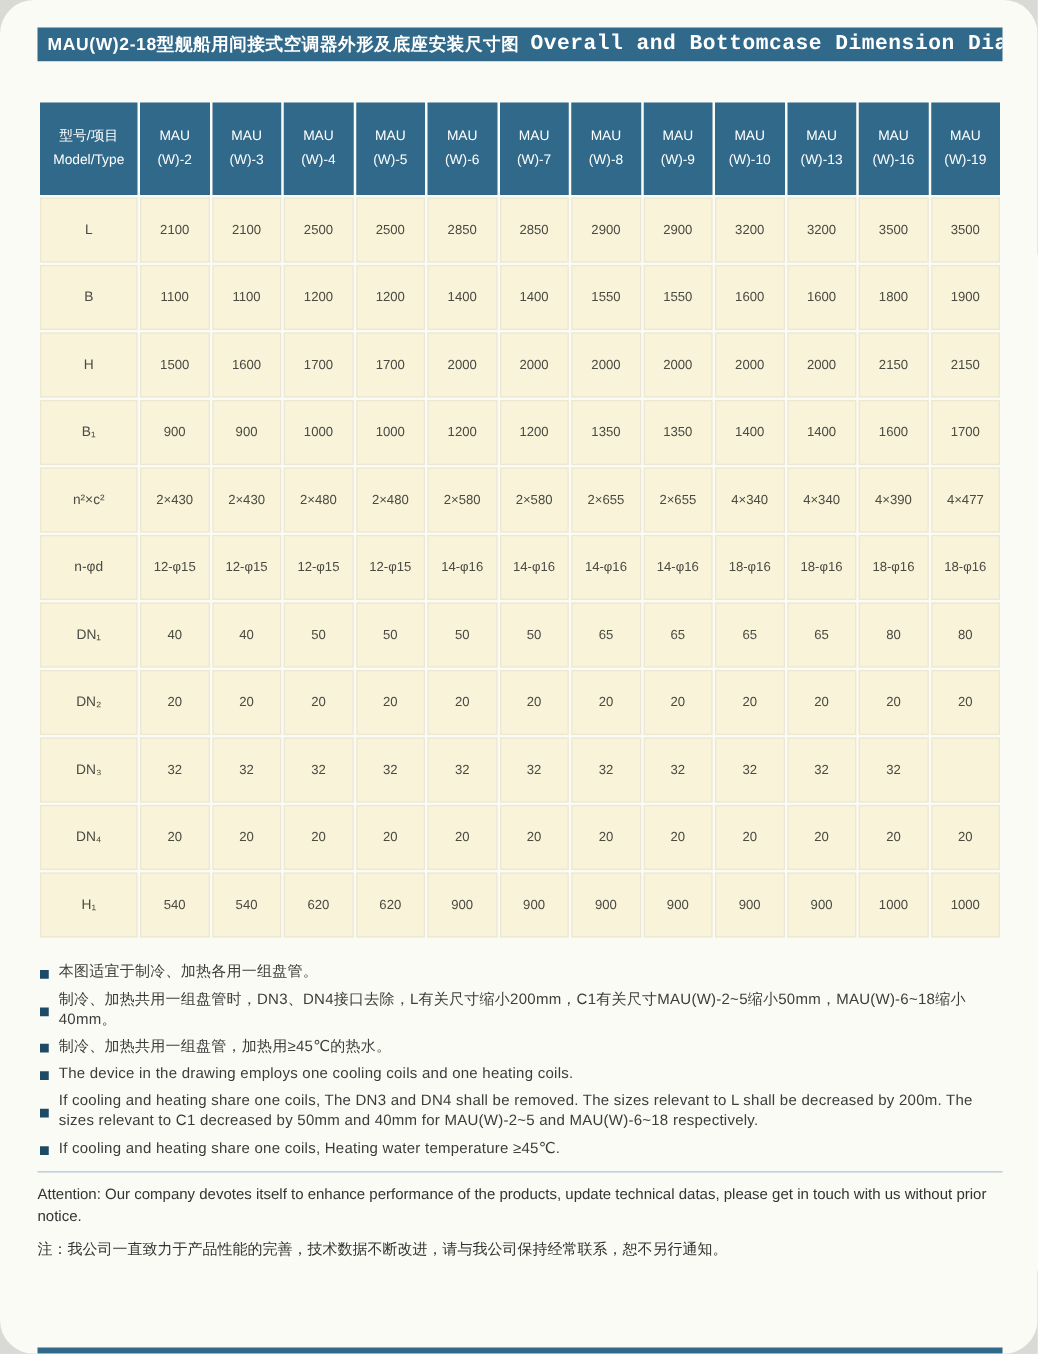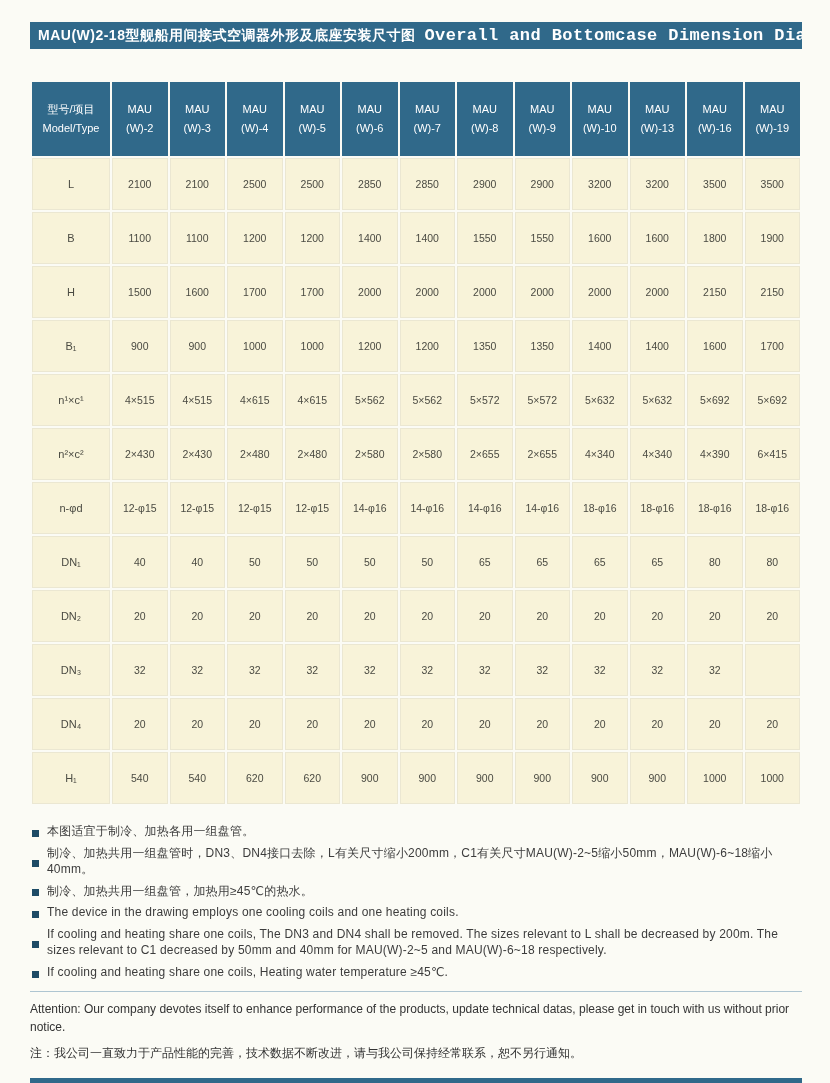--- a/index.html
+++ b/index.html
@@ -2,21 +2,21 @@
 <html><head>
 <meta charset="utf-8">
 <style>
   * { margin: 0; padding: 0; box-sizing: border-box; }
   html, body { background: #d9d9d6; }
   .page {
     width: 830px; height: 1083px; margin: 0 auto;
     background: #fbfbf5;
     font-family: "Liberation Sans", "DejaVu Sans", sans-serif;
     padding: 22px 28px 0 30px;
-    position: relative; overflow: hidden;
+    position: relative; overflow: hidden; border-radius: 27px;
   }
   .title-bar {
     background: #30698a; color: #ffffff; height: 27px;
     display: flex; align-items: center; gap: 9px;
     padding: 0 8px; white-space: nowrap; overflow: hidden;
   }
   .title-zh { font-size: 14px; font-weight: bold; letter-spacing: .5px; }
   .title-en { font-size: 17px; font-weight: bold; letter-spacing: .4px; font-family: Liberation Mono, monospace; }
 
   .dim-table {
@@ -141,48 +141,33 @@
           <td>1200</td>
           <td>1200</td>
           <td>1350</td>
           <td>1350</td>
           <td>1400</td>
           <td>1400</td>
           <td>1600</td>
           <td>1700</td>
         </tr>
         <tr>
-          <th>n¹×c¹</th>
-          <td>4×515</td>
-          <td>4×515</td>
-          <td>4×615</td>
-          <td>4×615</td>
-          <td>5×562</td>
-          <td>5×562</td>
-          <td>5×572</td>
-          <td>5×572</td>
-          <td>5×632</td>
-          <td>5×632</td>
-          <td>5×692</td>
-          <td>5×692</td>
-        </tr>
-        <tr>
           <th>n²×c²</th>
           <td>2×430</td>
           <td>2×430</td>
           <td>2×480</td>
           <td>2×480</td>
           <td>2×580</td>
           <td>2×580</td>
           <td>2×655</td>
           <td>2×655</td>
           <td>4×340</td>
           <td>4×340</td>
           <td>4×390</td>
-          <td>6×415</td>
+          <td>4×477</td>
         </tr>
         <tr>
           <th>n-φd</th>
           <td>12-φ15</td>
           <td>12-φ15</td>
           <td>12-φ15</td>
           <td>12-φ15</td>
           <td>14-φ16</td>
           <td>14-φ16</td>
           <td>14-φ16</td>

